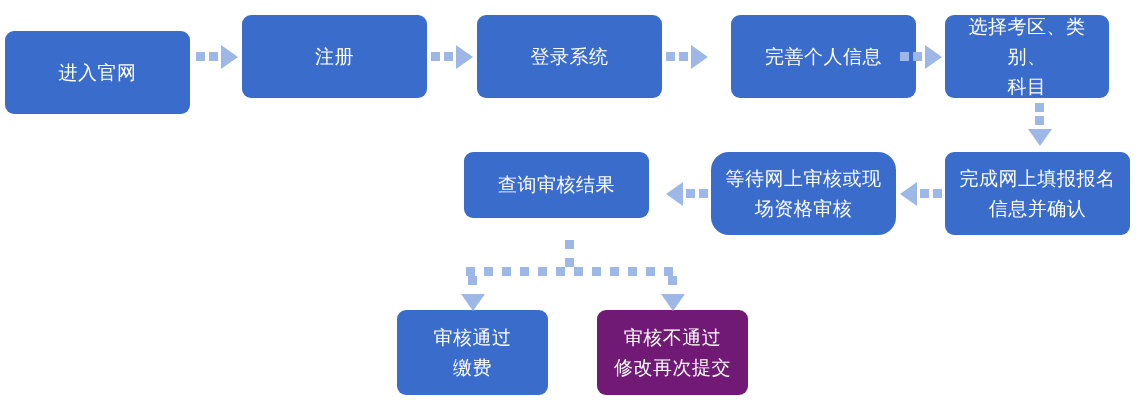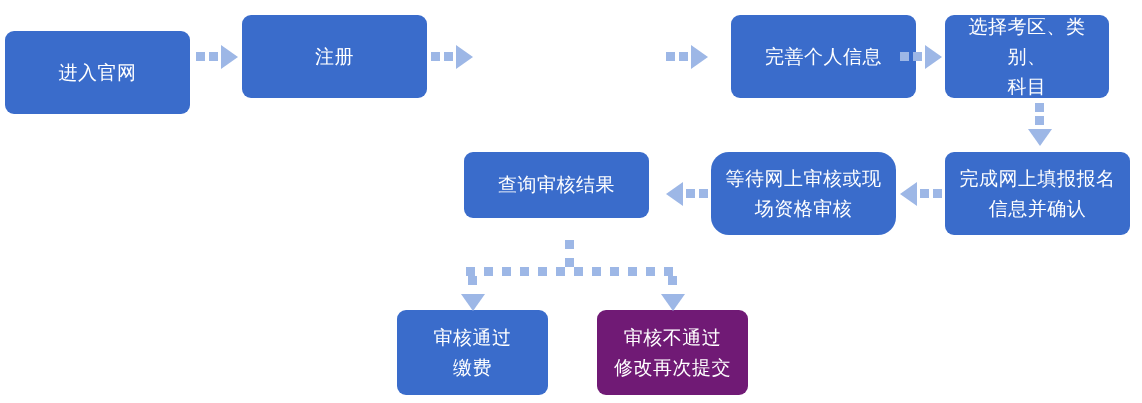--- a/index.html
+++ b/index.html
@@ -86,20 +86,21 @@
 </style>
 </head>
 <body>
 
 <div id="canvas">
 
   <div class="node primary" style="left:5px; top:31px; width:185px; height:83px;">进入官网</div>
 
   <div class="node primary" style="left:242px; top:15px; width:185px; height:83px;">注册</div>
 
+  <div class="node primary" style="left:477px; top:15px; width:185px; height:83px;">登录系统</div>
 
   <div class="node primary" style="left:711px; top:15px; width:185px; height:83px;margin-left:20px;">完善个人信息</div>
 
   <div class="node primary" style="left:945px; top:15px; width:164px; height:83px;">选择考区、类别、
 科目</div>
 
   <div class="node primary" style="left:945px; top:152px; width:185px; height:83px;">完成网上填报报名
 信息并确认</div>
 
   <div class="node primary" style="left:711px; top:152px; width:185px; height:83px;border-radius:18px;">等待网上审核或现

